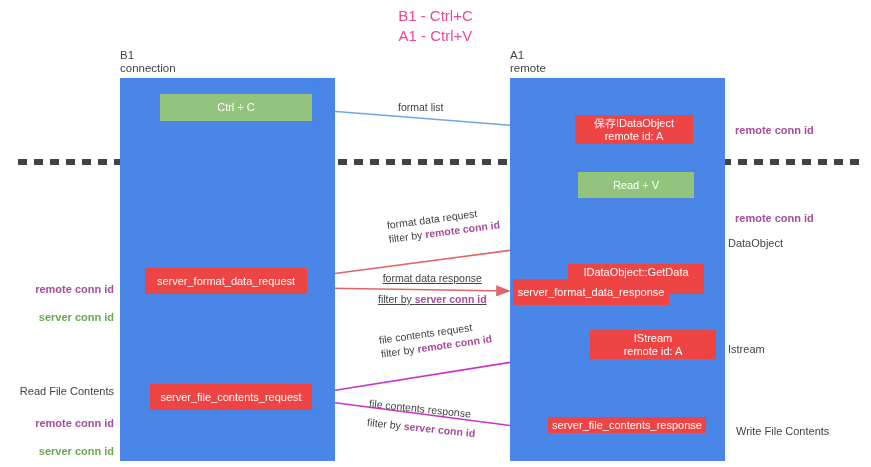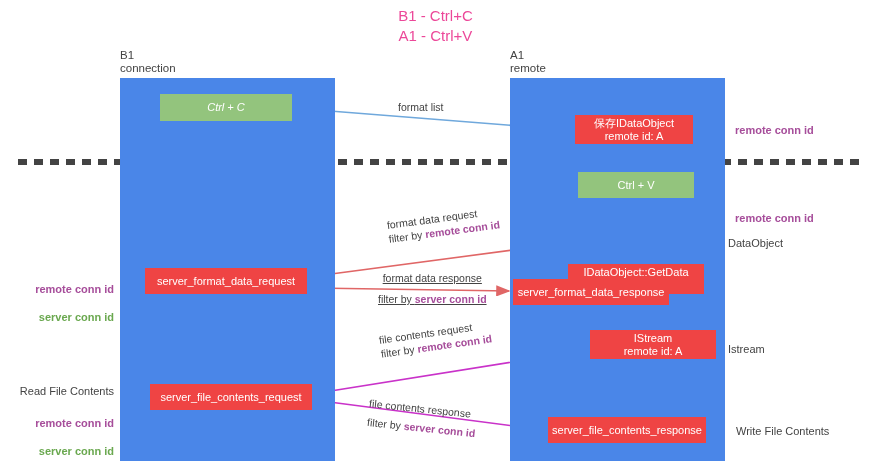--- a/index.html
+++ b/index.html
@@ -64,29 +64,29 @@
     color: #ffffff;
     font-size: 11px;
     line-height: 13px;
     text-align: center;
     white-space: pre-line;
     padding: 2px 4px;
   }
   .box.green { background: #93c47d; }
   .box.orange { background: #ef4444; }
 
-  #box-ctrlc   { left: 160px; top: 94px;  width: 132px; height: 27px; font-style: italic; }
+  #box-ctrlc   { left: 160px; top: 94px;  width: 152px; height: 27px; }
   #box-idataobj{ left: 575px; top: 115px; width: 118px; height: 29px; }
   #box-ctrlv   { left: 578px; top: 172px; width: 116px; height: 26px; }
   #box-getdata { left: 568px; top: 228px; width: 136px; height: 30px; margin-top: 36px; }
   #box-sfdreq  { left: 145px; top: 268px; width: 162px; height: 26px; }
   #box-sfdresp { left: 513px; top: 279px; width: 156px; height: 26px; }
   #box-istream { left: 590px; top: 330px; width: 126px; height: 29px; }
   #box-sfcreq  { left: 150px; top: 384px; width: 162px; height: 26px; }
-  #box-sfcresp { left: 548px; top: 417px; width: 158px; height: 26px; }
+  #box-sfcresp { left: 548px; top: 417px; width: 158px; height: 16px; }
 
   
   .side-note {
     font-size: 11px;
     line-height: 14px;
     white-space: pre-line;
   }
   .purple { color: #a64d9a; font-weight: bold; }
   .green-t { color: #6aa84f; font-weight: bold; }
   .grey-t  { color: #434343; }
@@ -175,21 +175,21 @@
 <div class="abs lane" id="lane-a1"></div>
 
 <div class="abs col-head" id="head-b1">B1
 connection</div>
 <div class="abs col-head" id="head-a1">A1
 remote</div>
 
 <div class="abs box green" id="box-ctrlc">Ctrl + C</div>
 <div class="abs box orange" id="box-idataobj">保存IDataObject
 remote id: A</div>
-<div class="abs box green" id="box-ctrlv">Ctrl + V</div>
+<div class="abs box green" id="box-ctrlv">Read + V</div>
 <div class="abs box orange" id="box-getdata">IDataObject::GetData
 remote id: A</div>
 <div class="abs box orange" id="box-sfdreq">server_format_data_request</div>
 <div class="abs box orange" id="box-sfdresp">server_format_data_response</div>
 <div class="abs box orange" id="box-istream">IStream
 remote id: A</div>
 <div class="abs box orange" id="box-sfcreq">server_file_contents_request</div>
 <div class="abs box orange" id="box-sfcresp">server_file_contents_response</div>
 
 <div class="abs edge-label" id="lbl-format-list">

